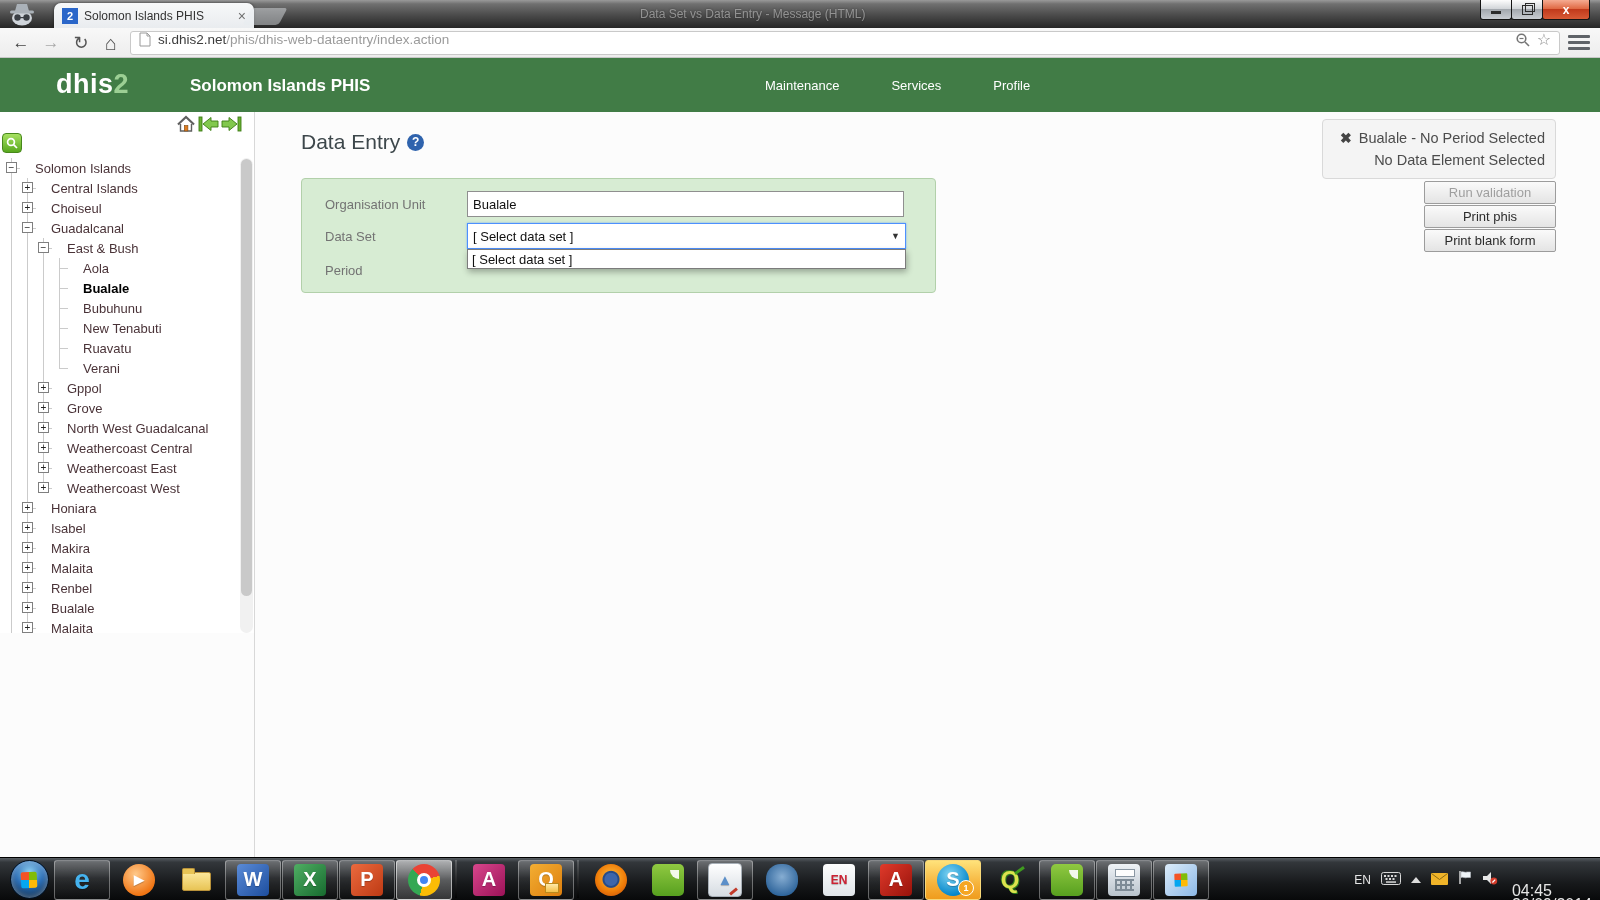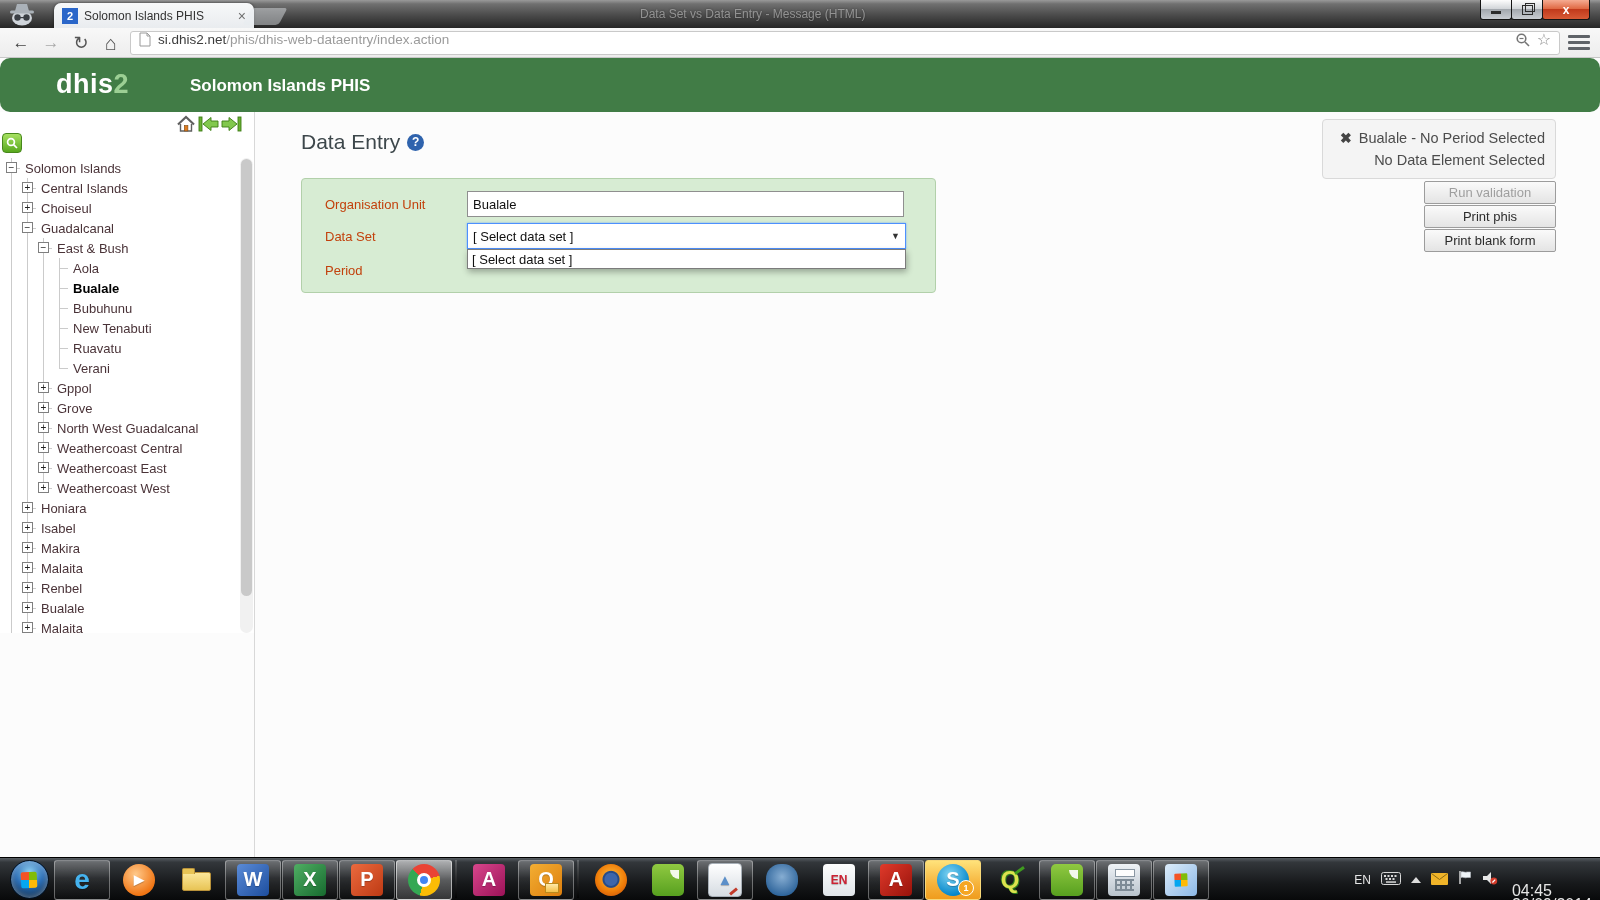--- a/index.html
+++ b/index.html
@@ -38,21 +38,21 @@
   .nav-ic{font-size:17px;width:22px;text-align:center;line-height:1;}
   .urlbar{flex:1;height:22px;background:#fff;border:1px solid #c9c9c9;border-radius:3px;
     display:flex;padding:0 8px;gap:7px;}
   .url{font-size:13.5px;color:#3c3c3c;flex:1;white-space:nowrap;overflow:hidden;}
   .url .path{color:#9b9b9b;}
   .star{font-size:16px;color:#8a8a8a;line-height:1;}
   .menu-btn{width:22px;display:flex;flex-direction:column;gap:3px;}
   .menu-btn i{display:block;height:3px;background:#5f6368;border-radius:1px;}
 
   
-  .appheader{position:absolute;top:58px;left:0;right:0;height:54px;background:#417c46;border-radius:10px;}
+  .appheader{position:absolute;top:58px;left:0;right:0;height:54px;background:#417c46;}
   .logo{position:absolute;left:56px;top:11px;font-size:27px;font-weight:bold;color:#fff;letter-spacing:.5px;}
   .logo .two{color:#9ccf94;}
   .apptitle{position:absolute;left:190px;top:18px;font-size:17px;font-weight:bold;color:#fff;}
   .hmenu-wrap{position:absolute;left:765px;top:0;height:54px;display:flex;align-items:center;gap:52px;}
   .hmenu{font-size:13px;color:#fff;}
 
   
   .content{position:absolute;top:112px;left:0;right:0;bottom:43px;background:#fcfcfc;}
   .sidebar{position:absolute;left:0;top:0;bottom:0;width:255px;border-right:1px solid #d8d8d8;box-sizing:border-box;}
   .tree-panel{position:absolute;left:0;top:0;width:254px;height:521px;background:#fff;overflow:hidden;}
@@ -63,34 +63,34 @@
   .tree{position:absolute;left:6px;top:46px;white-space:nowrap;}
   .tree-row{display:flex;align-items:center;height:20px;font-size:13px;}
   .guide{width:16px;height:20px;flex:none;
     background:linear-gradient(#cbcbcb,#cbcbcb) no-repeat 5px 0/1px 100%;}
   .conn{width:16px;height:20px;flex:none;position:relative;}
   .conn::before{content:'';position:absolute;left:5px;top:0;bottom:0;width:1px;background:#cbcbcb;}
   .conn.last::before{bottom:10px;}
   .conn::after{content:'';position:absolute;left:5px;top:10px;width:9px;height:1px;background:#cbcbcb;}
   .toggle{position:absolute;left:0;top:4px;width:11px;height:11px;background:#fff;border:1px solid #7f7f7f;
     font-size:10px;line-height:9px;text-align:center;color:#222;z-index:1;box-sizing:border-box;}
-  .tlabel{margin-left:3px;color:#4a3338;}
+  .tlabel{margin-left:13px;color:#4a3338;}
   .tlabel.sel{color:#000;font-weight:bold;}
   .sbar{position:absolute;right:1px;top:46px;width:13px;height:475px;background:#f1f1f1;border-radius:7px;}
   .sthumb{margin:1px;height:92%;background:#c9c9c9;border-radius:6px;}
 
   .main{position:absolute;left:256px;top:0;right:0;bottom:0;margin-left:10px;}
   .page-title{position:absolute;left:35px;top:18px;font-size:21px;color:#3d474b;display:flex;align-items:center;}
   .help-ic{display:inline-flex;width:17px;height:17px;border-radius:50%;background:#2f63ad;color:#fff;
     font-size:12px;font-weight:bold;align-items:center;justify-content:center;margin-left:7px;}
   .form-panel{position:absolute;left:35px;top:66px;width:633px;height:113px;background:#d7ecd3;
     border:1px solid #b2d0aa;border-radius:4px;}
   .frow{position:absolute;left:23px;height:26px;display:flex;align-items:center;}
   .frow.r1{top:12px;} .frow.r2{top:44px;} .frow.r3{top:78px;}
-  .flabel{width:142px;font-size:13px;color:#c2410c;flex:none;}
+  .flabel{width:142px;font-size:13px;color:#737373;flex:none;}
   .finput{width:425px;height:24px;border:1px solid #8f8f8f;background:#fff;font-size:13px;
     padding:0 5px;font-family:"Liberation Sans",sans-serif;color:#111;}
   .fselect{width:427px;height:24px;border:1px solid #4d90fe;background:#fff;display:flex;
     align-items:center;justify-content:space-between;padding:0 5px;font-size:13px;color:#111;
     box-sizing:content-box;box-shadow:0 0 2px rgba(77,144,254,.7);}
   .caret{font-size:9px;color:#333;}
   .dropdown{position:absolute;left:165px;top:70px;width:437px;background:#fff;border:1px solid #7c7c7c;
     box-shadow:1px 3px 6px rgba(0,0,0,.3);z-index:5;}
   .opt{height:16px;display:flex;align-items:center;padding:1px 4px;font-size:13px;color:#111;}
   .opt.sel{background:#2777d8;color:#fff;height:19px;}
@@ -231,20 +231,25 @@
     <div class="menu-btn" data-name="browser-menu-icon">
         <i></i>
         <i></i>
         <i></i>
       </div>
   </div>
 
   <div class="appheader" data-name="app-header">
     <div class="logo" data-name="dhis2-logo"><span>dhis</span><span class="two">2</span></div>
     <div class="apptitle" data-name="app-title">Solomon Islands PHIS</div>
+    <div class="hmenu-wrap" id="hdr-menu" data-name="header-menu">
+        <span class="hmenu" data-name="header-menu-maintenance">Maintenance</span>
+        <span class="hmenu" data-name="header-menu-services">Services</span>
+        <span class="hmenu" data-name="header-menu-profile">Profile</span>
+      </div>
   </div>
 
   <div class="content" data-name="content">
 
     <div class="sidebar" data-name="org-unit-sidebar">
       <div class="tree-panel" data-name="org-unit-tree-panel">
         <div class="side-icons" data-name="tree-nav-icons">
           <span data-name="tree-home-icon">
             <svg width="20" height="18" viewBox="0 0 20 18">
               <path d="M2 9.5 L10 2 L18 9.5" fill="none" stroke="#5f5f5f" stroke-width="2.2"></path>

